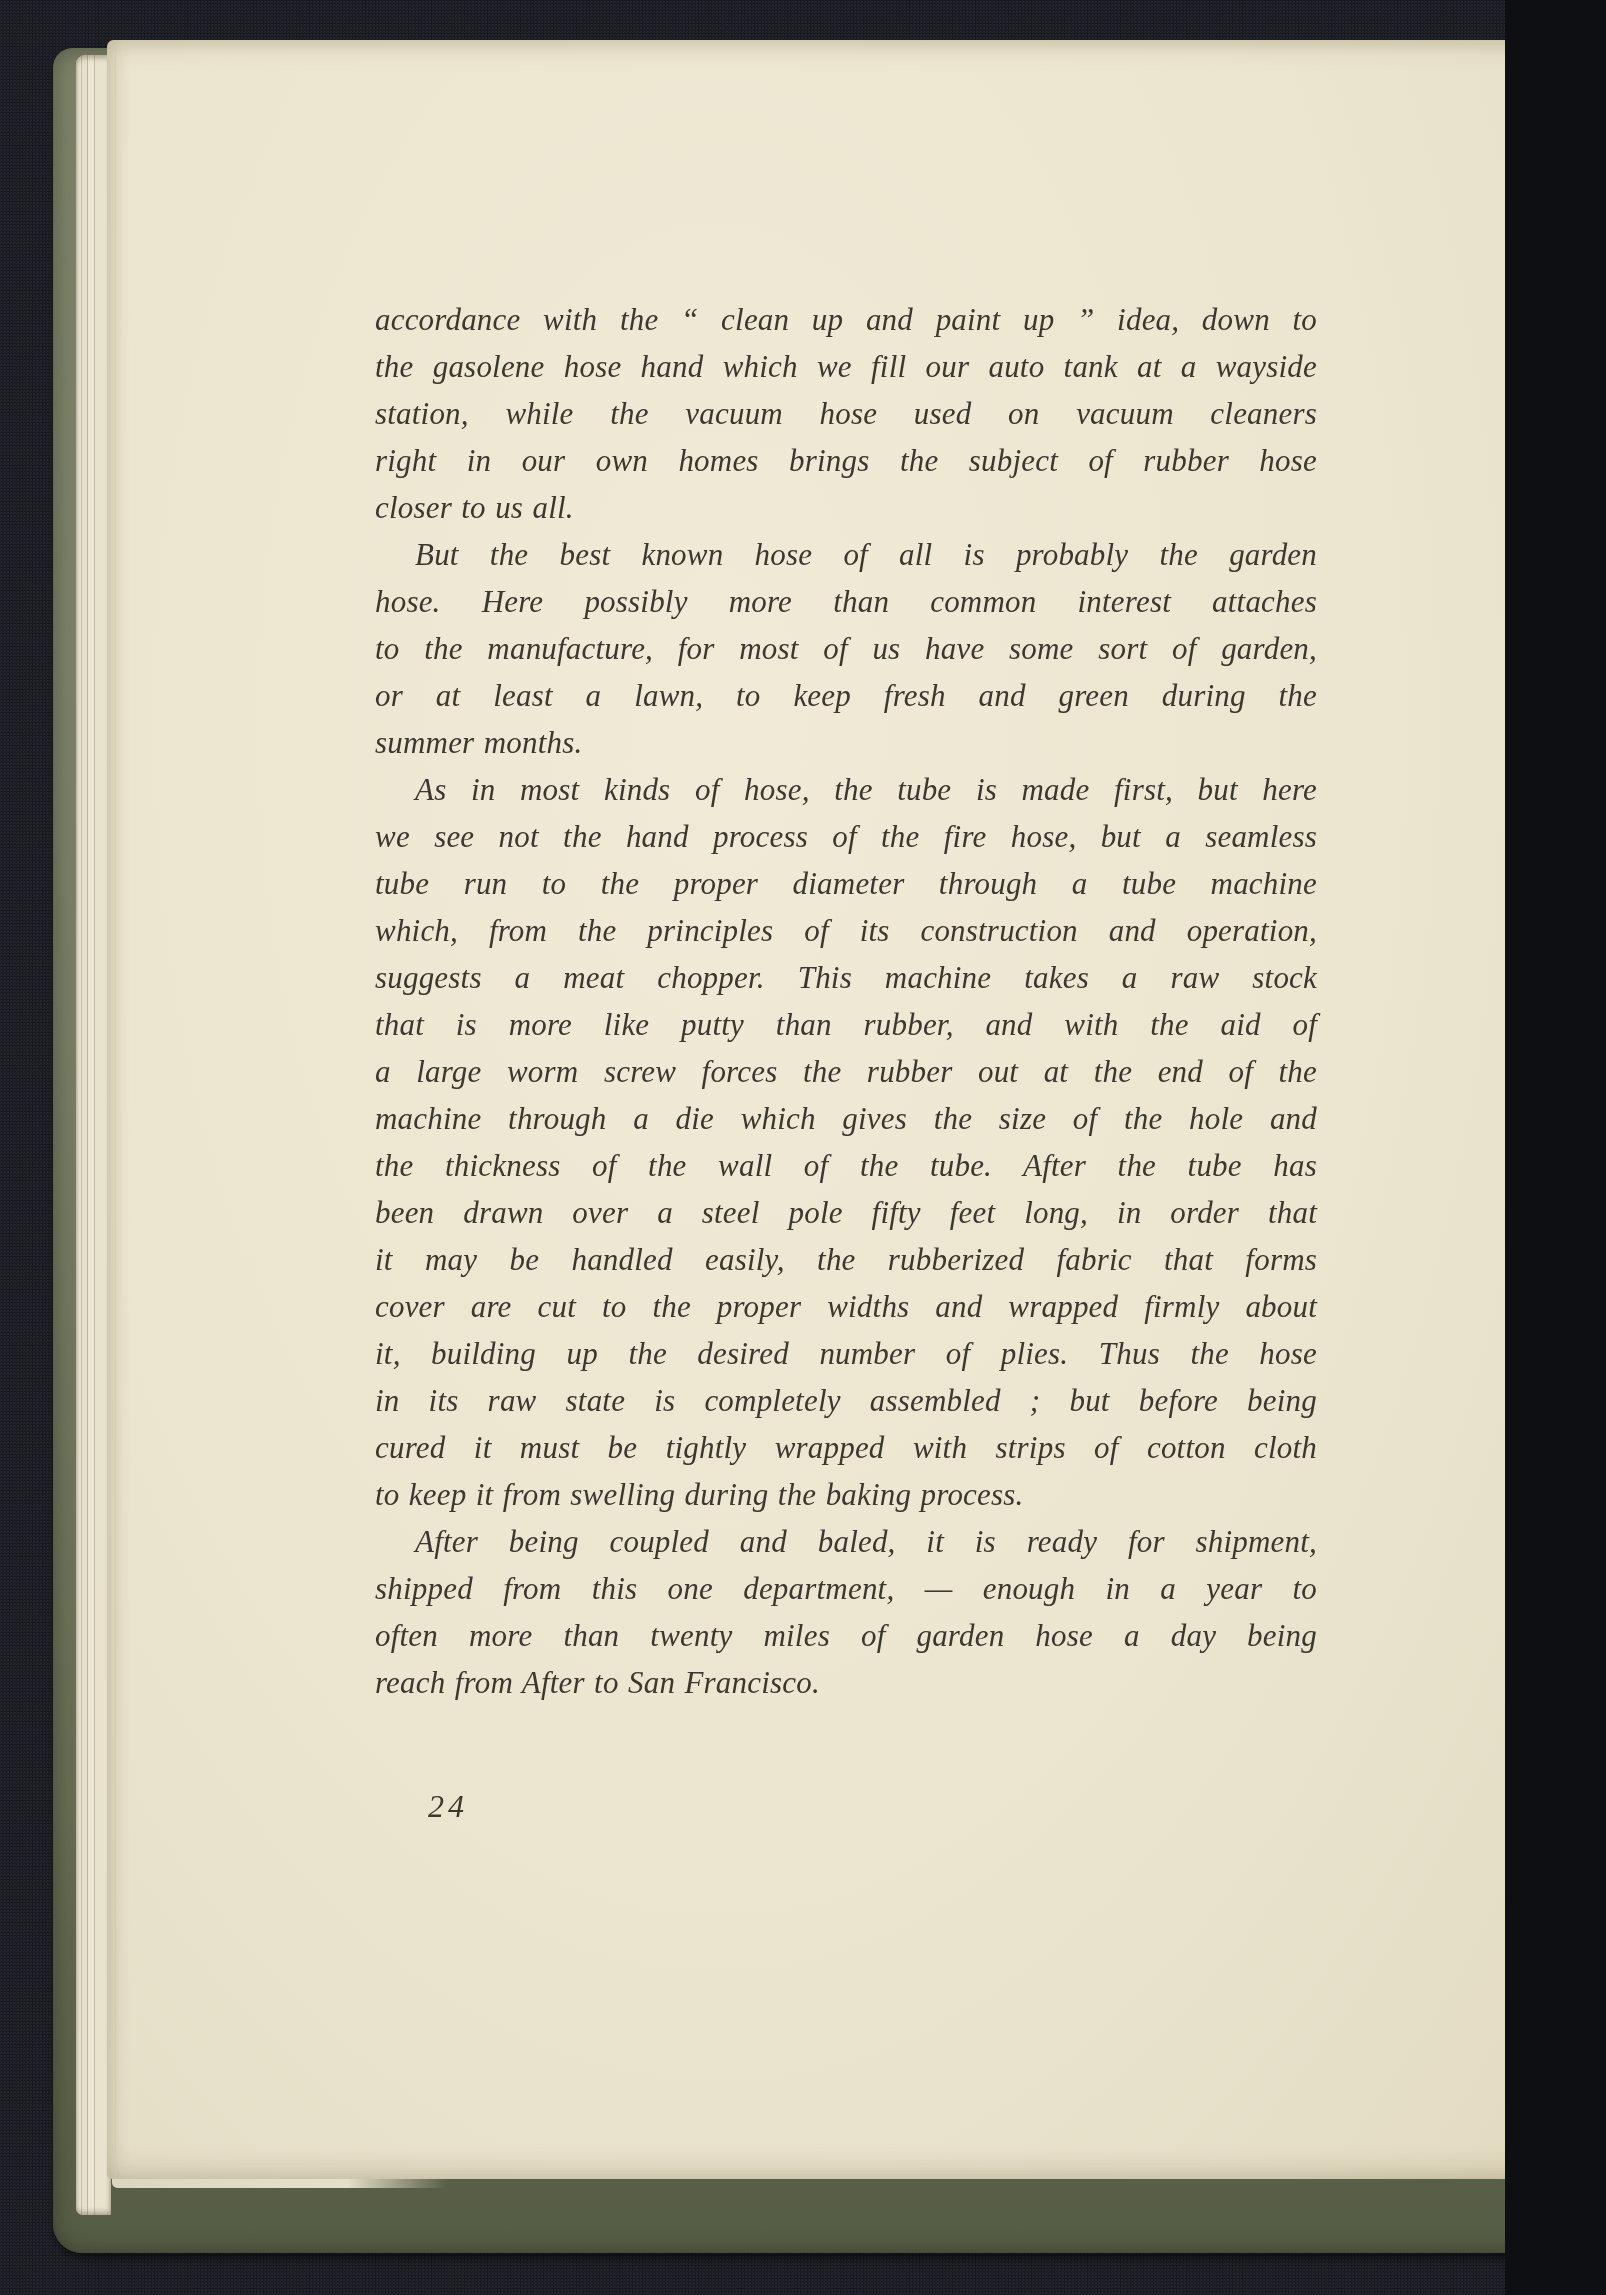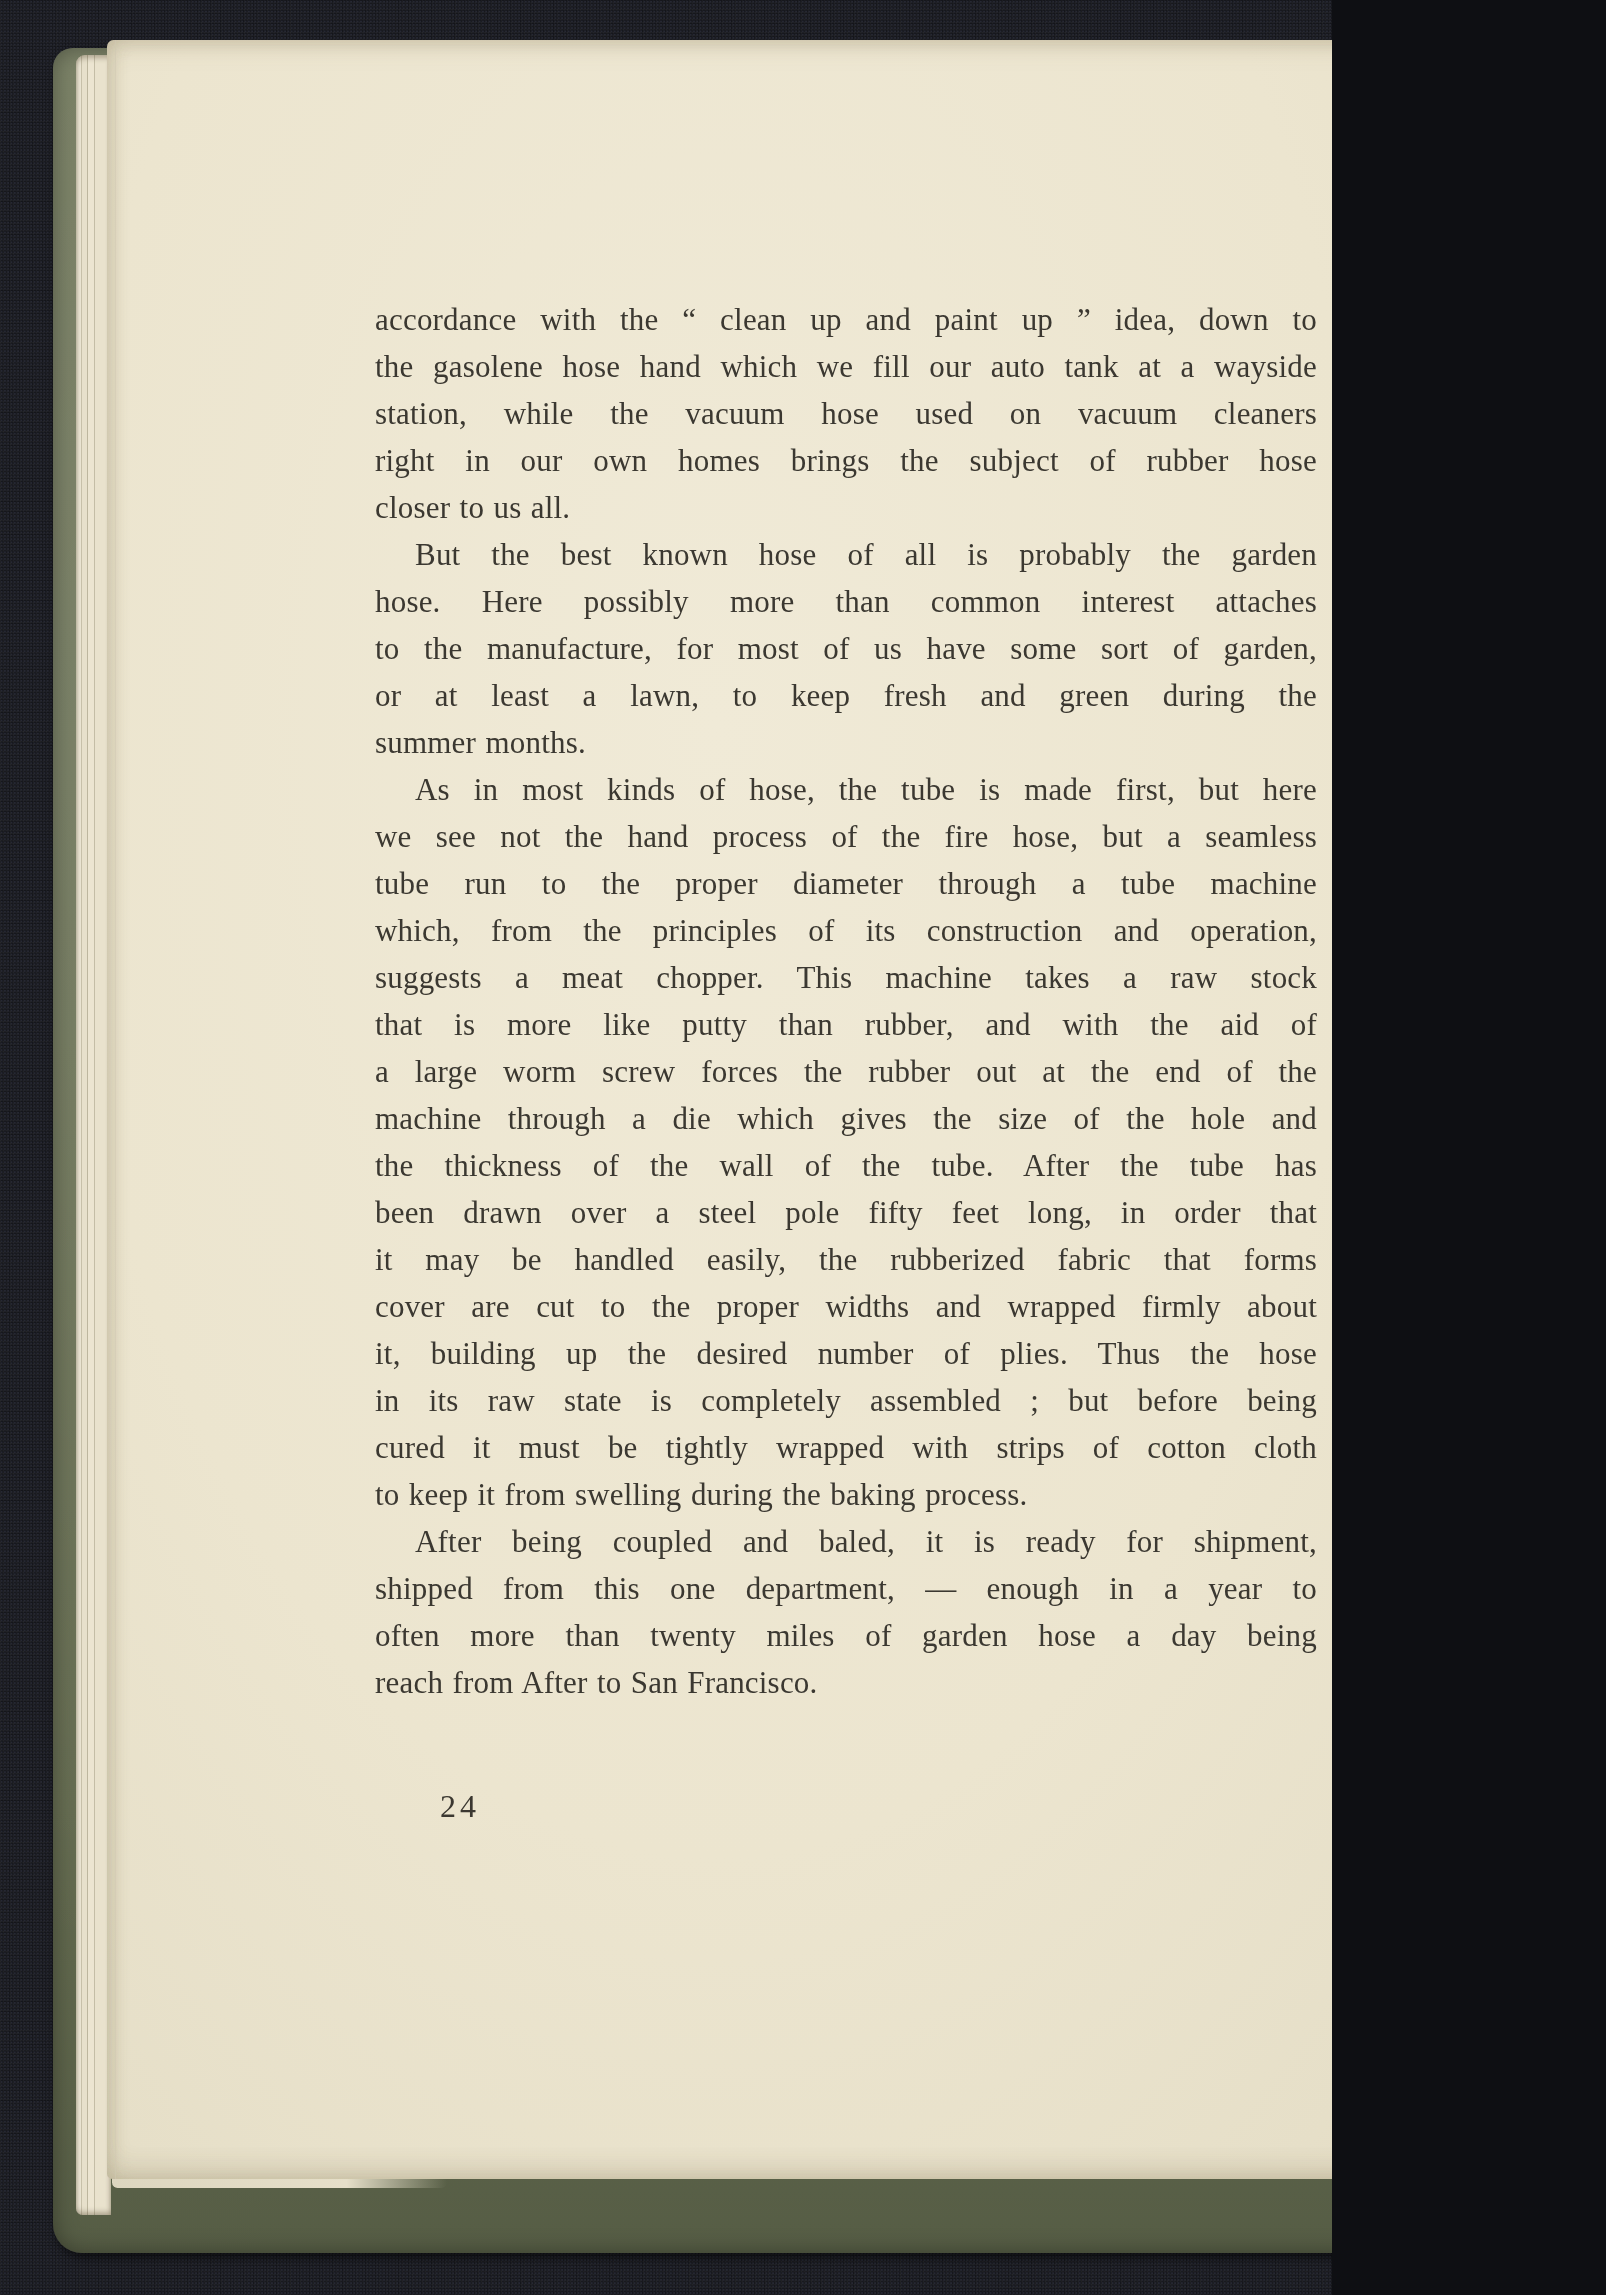--- a/index.html
+++ b/index.html
@@ -1,24 +1,25 @@
 <!DOCTYPE html>
 <html style="font-size:9px"><head>
 <meta charset="utf-8">
 <style>
   html,body{margin:0;padding:0;background:#0e0f13;}
   #scene{
-    position:relative;width:1332px;height:2295px;overflow:hidden;
+    position:relative;width:1505px;height:2295px;overflow:hidden;
     background-color:#14151a;
     background-image:
       repeating-linear-gradient(0deg, rgba(255,255,255,0.045) 0 0.6px, transparent 0.6px 3.3px),
       repeating-linear-gradient(90deg, rgba(255,255,255,0.045) 0 0.6px, transparent 0.6px 3.3px),
       radial-gradient(circle at 1.7px 1.7px, #262833 0.7px, transparent 1.2px);
     background-size:3.3px 3.3px,3.3px 3.3px,3.3px 3.3px;
     font-family:"Liberation Serif","DejaVu Serif",serif;
+    font-style:italic;
   }
   
   #cover{
     position:absolute;left:53px;top:48px;width:1506px;height:2205px;
     background:
       radial-gradient(ellipse at 20% 30%, rgba(255,255,255,0.10), transparent 60%),
       linear-gradient(180deg,#757c60 0%,#6e7559 45%,#646b50 80%,#565d45 100%);
     border-radius:20px 2.2px 12.3px 29px;
     box-shadow:inset 0 0 22px rgba(0,0,0,0.35), 3.3px 4.5px 10px rgba(0,0,0,0.55);
   }
@@ -69,21 +70,21 @@
   
   #textblock{
     position:absolute;left:375px;top:296px;width:942px;
     font-size:31px;line-height:47px;color:#3b3831;
     letter-spacing:0.2px;word-spacing:1.4px;
   }
   .tl{text-align:justify;text-align-last:left;}
   .j{text-align-last:justify;}
   .ind{text-indent:40px;}
   #pagenum{
-    position:absolute;left:440px;top:1788px;
+    position:absolute;left:428px;top:1788px;
     font-size:32px;color:#3b3831;letter-spacing:3.9px;
   }
   .speck{
     position:absolute;left:1506px;top:1820px;width:5px;height:2.8px;
     background:#8a7f63;border-radius:1.7px;transform:rotate(25deg);opacity:.8;
   }
 </style>
 </head>
 <body>
 

